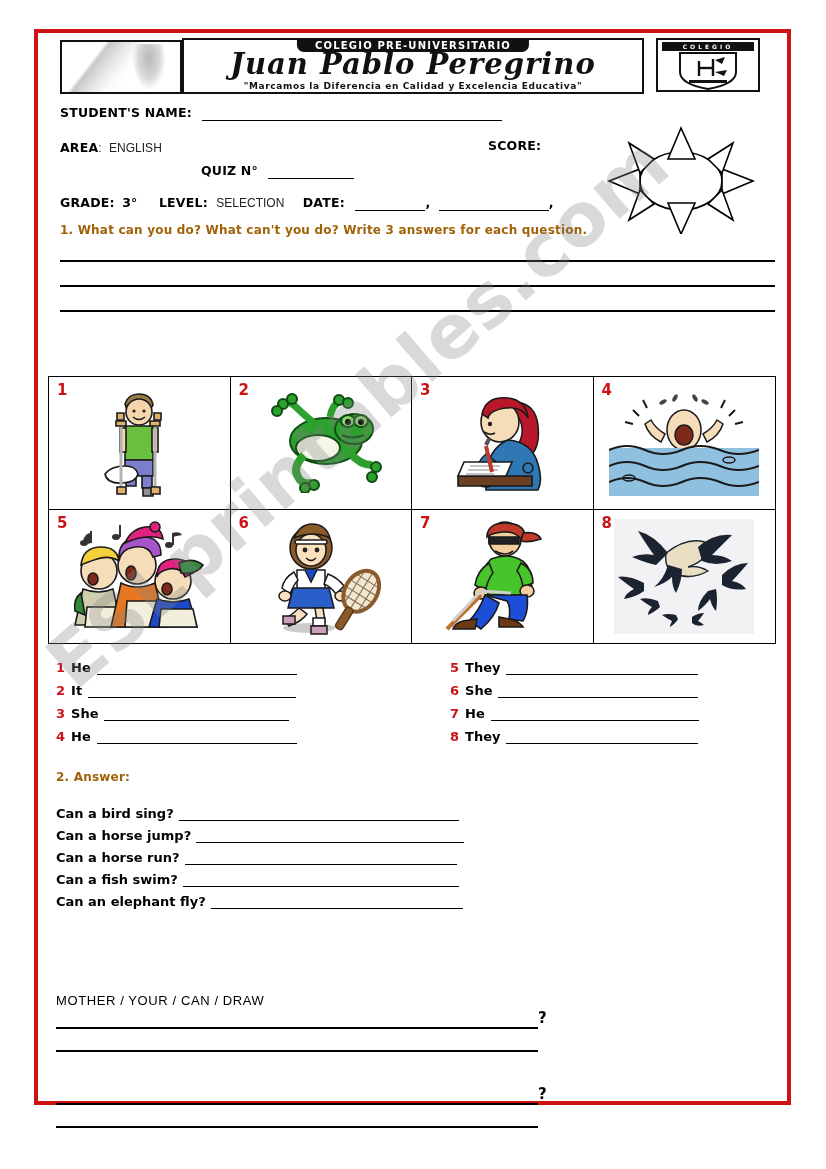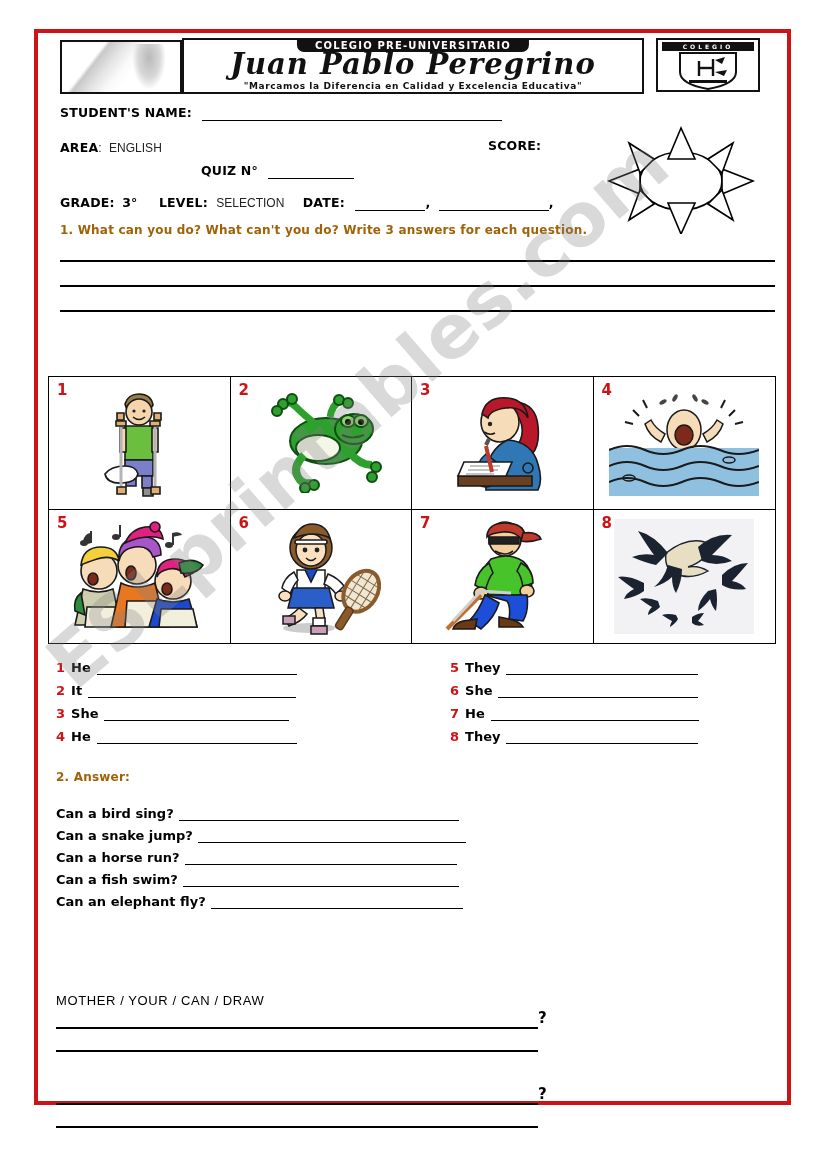--- a/index.html
+++ b/index.html
@@ -693,21 +693,21 @@
     <span class="ans-rule" style="width:192px;"></span>
   </div>
 
   <div class="qhead" style="left:56px; top:770px;">2. Answer:</div>
 
   <div class="q3row" style="left:56px; top:806px;">
     <span class="q3q">Can a bird sing?</span>
     <span class="q3rule" style="width:280px;"></span>
   </div>
   <div class="q3row" style="left:56px; top:828px;">
-    <span class="q3q">Can a snake jump?</span>
+    <span class="q3q">Can a horse jump?</span>
     <span class="q3rule" style="width:268px;"></span>
   </div>
   <div class="q3row" style="left:56px; top:850px;">
     <span class="q3q">Can a horse run?</span>
     <span class="q3rule" style="width:272px;"></span>
   </div>
   <div class="q3row" style="left:56px; top:872px;">
     <span class="q3q">Can a fish swim?</span>
     <span class="q3rule" style="width:276px;"></span>
   </div>

